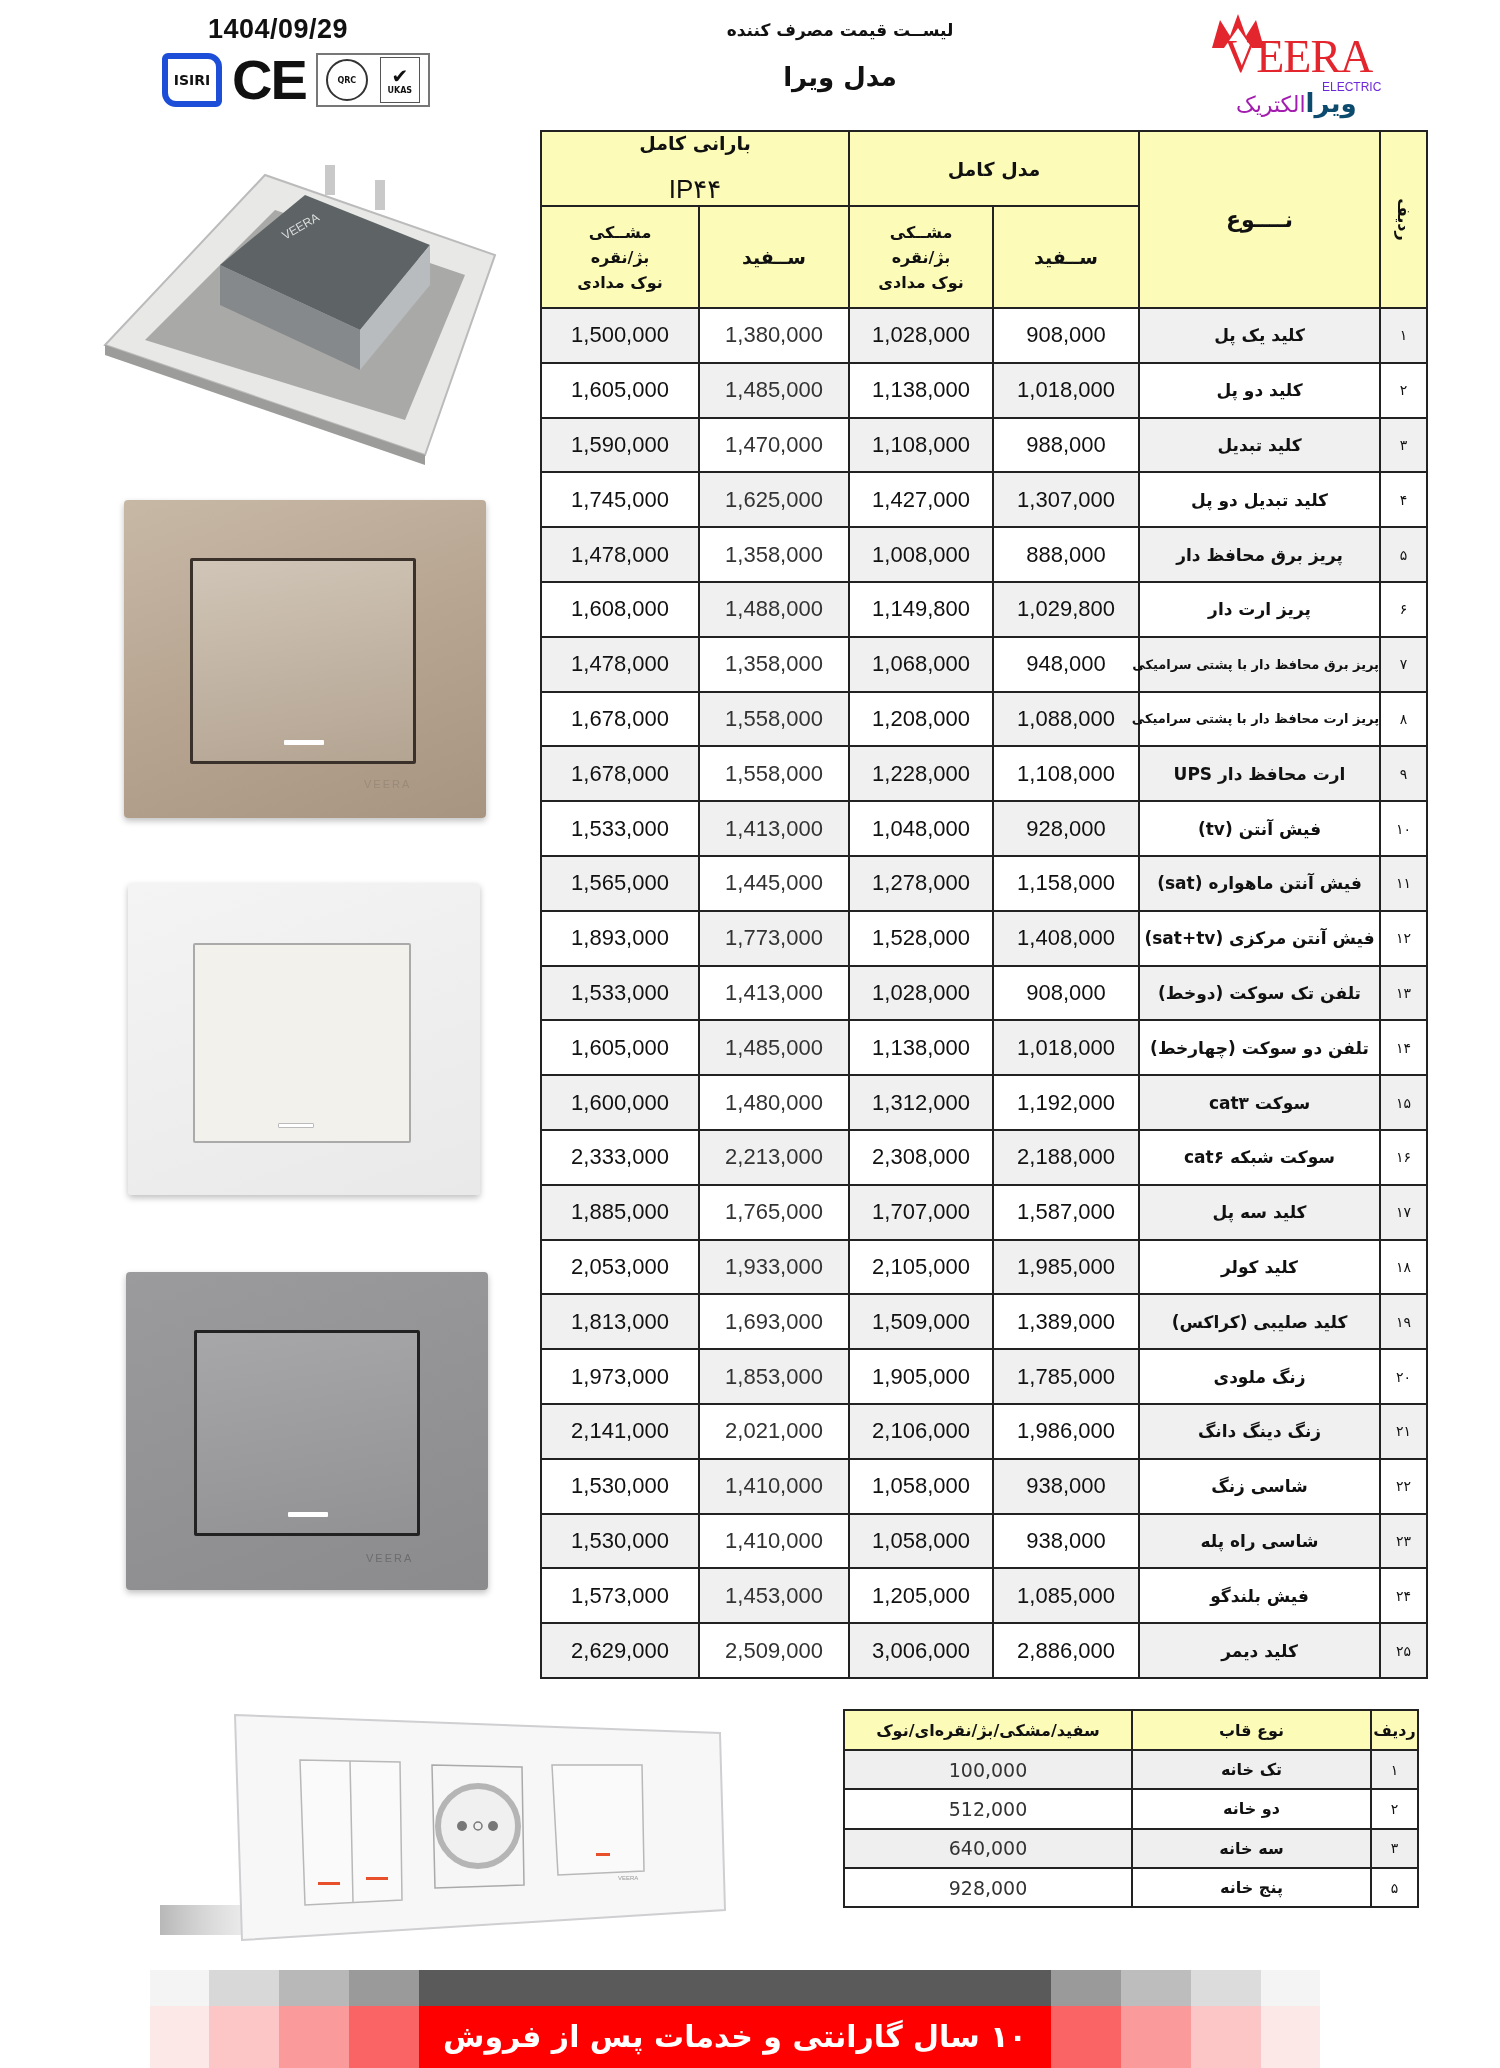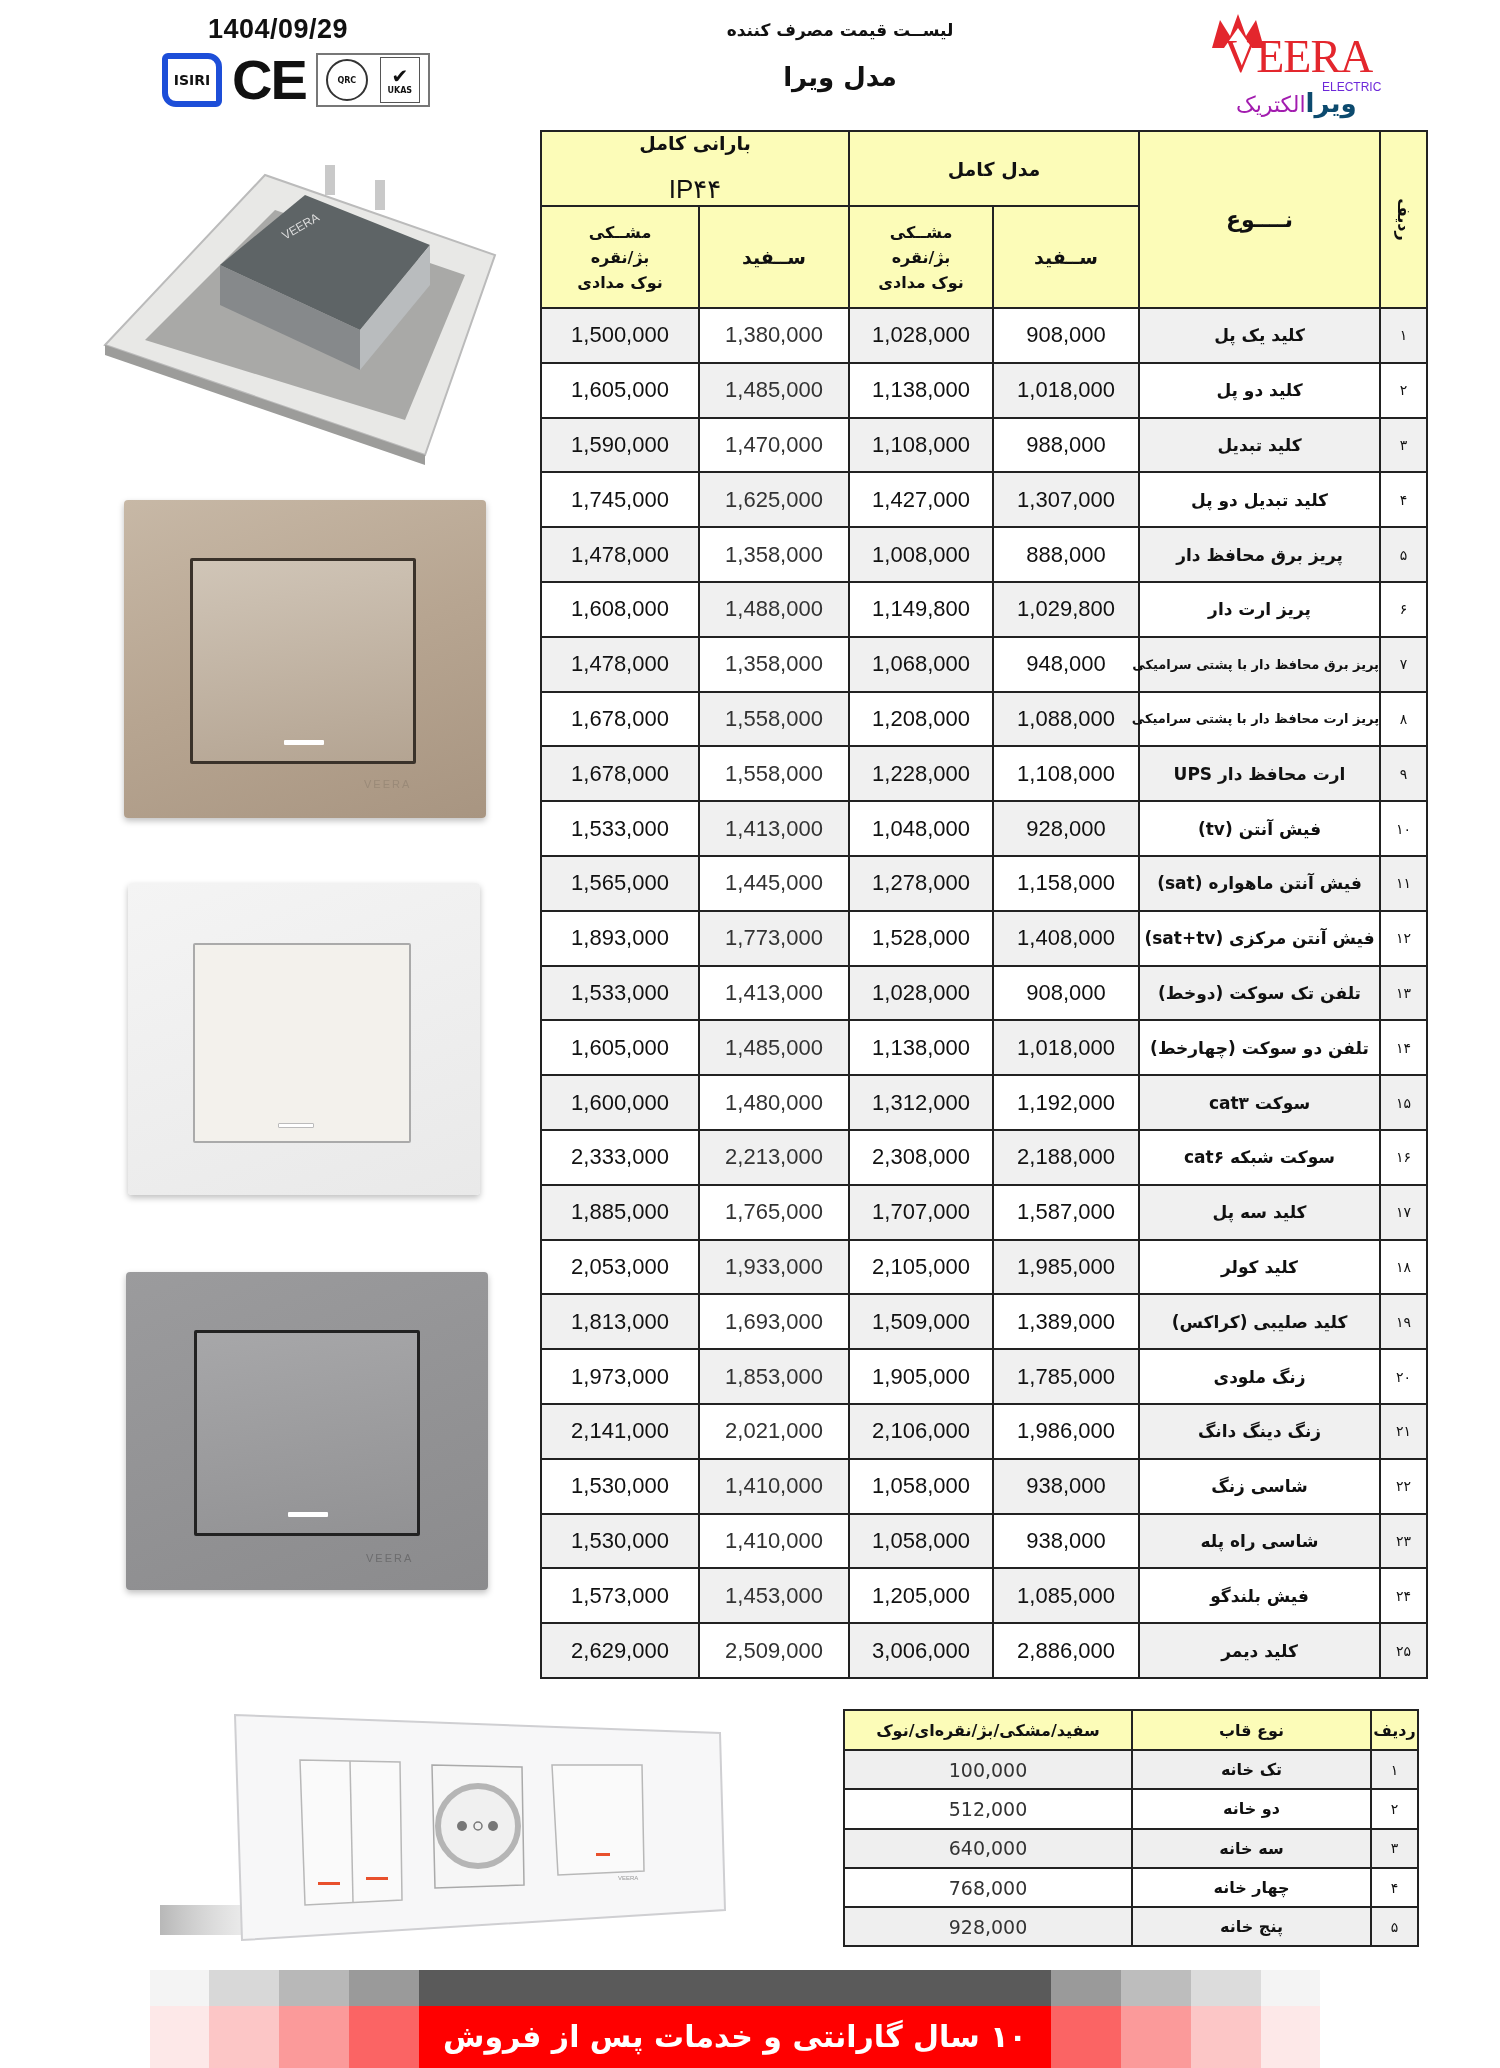--- a/index.html
+++ b/index.html
@@ -435,25 +435,20 @@
         <td class="price">512,000</td>
         <td class="name">دو خانه</td>
         <td class="num">۲</td>
       </tr>
       <tr>
         <td class="price">640,000</td>
         <td class="name">سه خانه</td>
         <td class="num">۳</td>
       </tr>
       <tr>
-        <td class="price">768,000</td>
-        <td class="name">چهار خانه</td>
-        <td class="num">۴</td>
-      </tr>
-      <tr>
         <td class="price">928,000</td>
         <td class="name">پنج خانه</td>
         <td class="num">۵</td>
       </tr>
     </tbody>
 </table>
 
 <div class="abs banner">
   <div class="banner-top">
     <div style="width:5%;background:#f4f4f4"></div>

